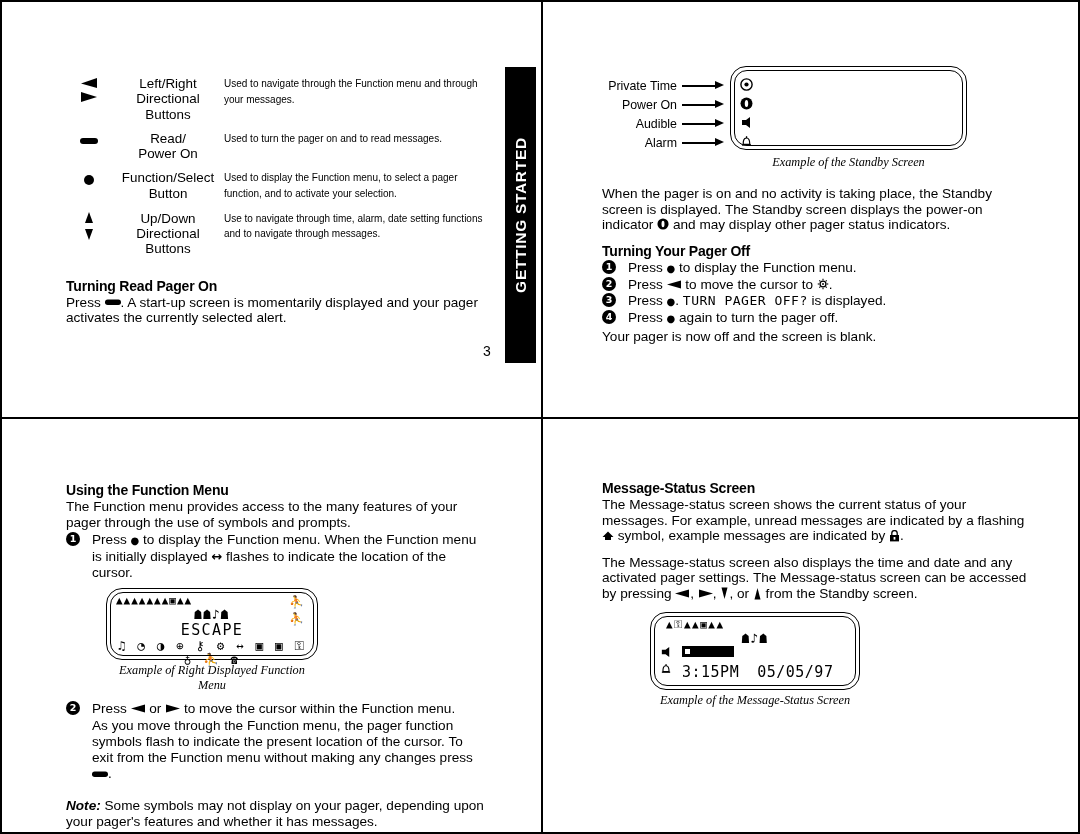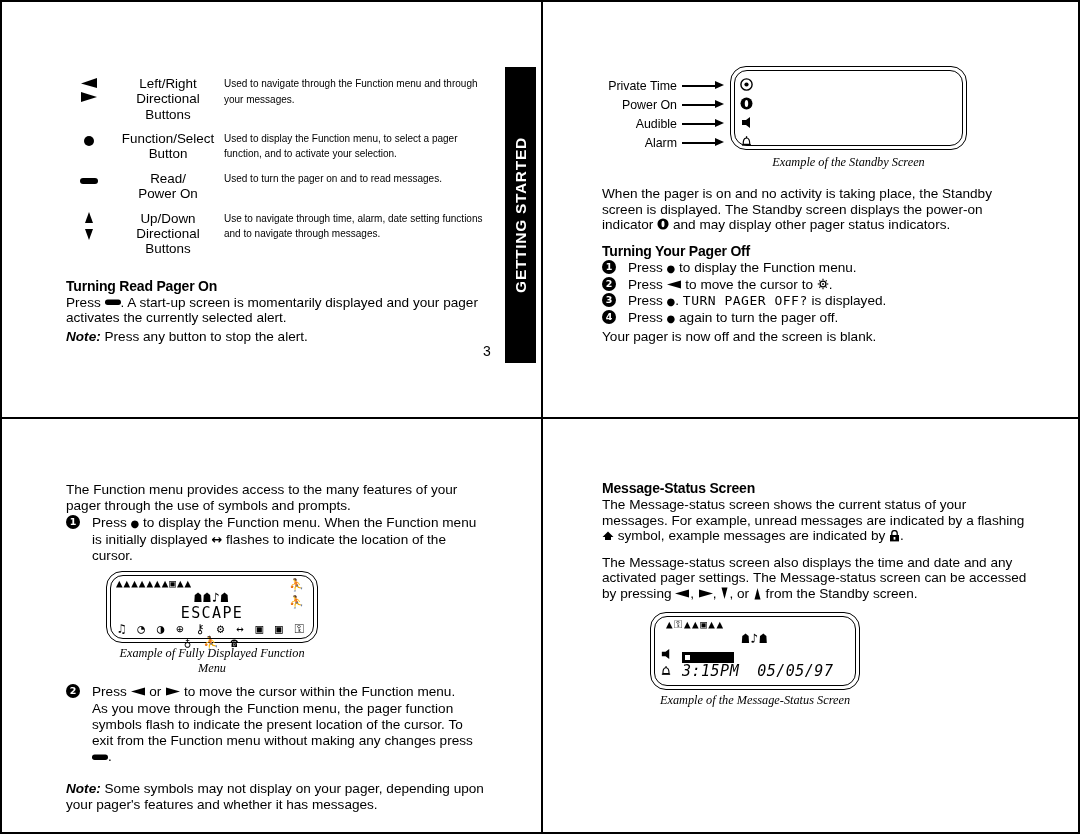--- a/index.html
+++ b/index.html
@@ -111,21 +111,21 @@
   .fm-escape{font-size:15px;letter-spacing:1.4px;line-height:17px;}
   .fm-bottom{font-size:12.5px;letter-spacing:2.2px;line-height:14px;}
   .fm-side{position:absolute;right:4px;font-size:12px;
            font-family:"DejaVu Sans",sans-serif;}
 
   
   .ms-top{font-family:"DejaVu Sans Mono",monospace;font-size:11px;
           letter-spacing:1.5px;line-height:12px;padding-left:6px;}
   .ms-mid{font-family:"DejaVu Sans Mono",monospace;font-size:13px;
           letter-spacing:1px;text-align:center;line-height:15px;}
-  .ms-line{display:flex;align-items:flex-end;height:17px;font-style:italic;}
+  .ms-line{display:flex;align-items:flex-start;height:17px;}
   .ms-ico{width:22px;font-size:12px;font-family:"DejaVu Sans",sans-serif;}
   .ms-bar{display:inline-block;width:52px;height:11px;background:#000;
           position:relative;}
   .ms-bar::after{content:"";position:absolute;left:3px;top:3px;width:5px;height:5px;
           background:#fff;}
   .ms-time{font-family:"DejaVu Sans Mono",monospace;font-size:15px;letter-spacing:.5px;}
 </style>
 </head>
 <body>
 
@@ -150,41 +150,41 @@
             <span>Left/Right</span><br>
             <span>Directional</span><br>
             <span>Buttons</span>
           </td>
           <td class="bt-desc">Used to navigate through the Function menu and through your messages.</td>
         </tr>
 
         <tr>
           <td class="bt-sym">
             <svg width="24" height="22" viewBox="0 0 24 22">
+              <rect x="3" y="7" width="18" height="6" rx="3" fill="#000"></rect>
+            </svg>
+          </td>
+          <td class="bt-name">
+            <span>Read/</span><br>
+            <span>Power On</span>
+          </td>
+          <td class="bt-desc">Used to turn the pager on and to read messages.</td>
+        </tr>
+
+        <tr>
+          <td class="bt-sym">
+            <svg width="24" height="22" viewBox="0 0 24 22">
               <circle cx="12" cy="10" r="5" fill="#000"></circle>
             </svg>
           </td>
           <td class="bt-name">
             <span>Function/Select</span><br>
             <span>Button</span>
           </td>
           <td class="bt-desc">Used to display the Function menu, to select a pager function, and to activate your selection.</td>
-        </tr>
-
-        <tr>
-          <td class="bt-sym">
-            <svg width="24" height="22" viewBox="0 0 24 22">
-              <rect x="3" y="7" width="18" height="6" rx="3" fill="#000"></rect>
-            </svg>
-          </td>
-          <td class="bt-name">
-            <span>Read/</span><br>
-            <span>Power On</span>
-          </td>
-          <td class="bt-desc">Used to turn the pager on and to read messages.</td>
         </tr>
 
         <tr>
           <td class="bt-sym">
             <svg width="24" height="34" viewBox="0 0 24 34">
               <polygon points="8,12 16,12 12,1" fill="#000"></polygon>
               <polygon points="8,18 16,18 12,29" fill="#000"></polygon>
             </svg>
           </td>
           <td class="bt-name">
@@ -198,23 +198,20 @@
         </table>
 
       <h2 class="head" style="margin-top:12px;">Turning Read Pager On</h2>
 
       <p class="body">
         <span>Press </span><svg width="16" height="9" viewBox="0 0 16 9" style="vertical-align:middle">
             <rect x="0" y="1.5" width="16" height="5.5" rx="2.7" fill="#000"></rect>
           </svg><span>. A start-up screen is momentarily displayed and your pager activates the currently selected alert.</span>
       </p>
 
-      <p class="body" style="margin-top:3px;">
-        <b class="noteword">Note:</b><span> Press any button to stop the alert.</span>
-      </p>
     </div>
 
     <div class="pageno" id="pn-3">3</div>
     <div class="tab" id="tab-tl">
       <span>GETTING STARTED</span>
     </div>
   </div>
 
   <div class="quad" id="q-tr">
     <div class="content" style="left:59px;top:64px;width:430px;">
@@ -328,41 +325,42 @@
       </ol>
 
       <p class="body" style="margin-top:2px;">Your pager is now off and the screen is blank.</p>
     </div>
 
   </div>
 
   <div class="quad" id="q-bl">
     <div class="content" style="left:64px;top:63px;width:420px;">
 
+      <h2 class="head">Using the Function Menu</h2>
       <p class="body">The Function menu provides access to the many features of your pager through the use of symbols and prompts.</p>
 
       <ol class="steps">
         <li>
           <span class="num">1</span>
           <span>Press </span><span class="sym" style="font-size:10px;">●</span><span> to display the Function menu. When the Function menu is initially displayed </span><span class="sym" style="font-size:13px;">↔</span><span> flashes to indicate the location of the cursor.</span>
         </li>
       </ol>
 
       <div style="position:relative;margin:7px 0 0 0;">
         <div class="lcd" style="margin-left:40px;width:212px;height:72px;">
           <div class="lcd-inner">
             <div class="fm-row fm-top">▲▲▲▲▲▲▲▣▲▲</div>
             <div class="fm-row fm-mid">☗☗♪☗</div>
             <div class="fm-row fm-escape">ESCAPE</div>
             <div class="fm-row fm-bottom">♫ ◔ ◑ ⊕ ⚷ ⚙ ↔ ▣ ▣ ⚿ ♁ ⛹ ☎</div>
             <div class="fm-side" style="top:0px;">⛹</div>
             <div class="fm-side" style="top:17px;">⛹</div>
           </div>
         </div>
-        <div class="caption" style="margin-left:40px;width:212px;">Example of Fully Displayed Function Menu</div>
+        <div class="caption" style="margin-left:40px;width:212px;">Example of Right Displayed Function Menu</div>
       </div>
 
       <ol class="steps" style="margin-top:8px;">
         <li>
           <span class="num">2</span>
           <span>Press </span><svg width="15" height="9" viewBox="0 0 15 9">
               <polygon points="14,0.5 14,8.5 0,4.5" fill="#000"></polygon>
             </svg><span> or </span><svg width="15" height="9" viewBox="0 0 15 9">
               <polygon points="1,0.5 1,8.5 15,4.5" fill="#000"></polygon>
             </svg><span> to move the cursor within the Function menu.</span>

